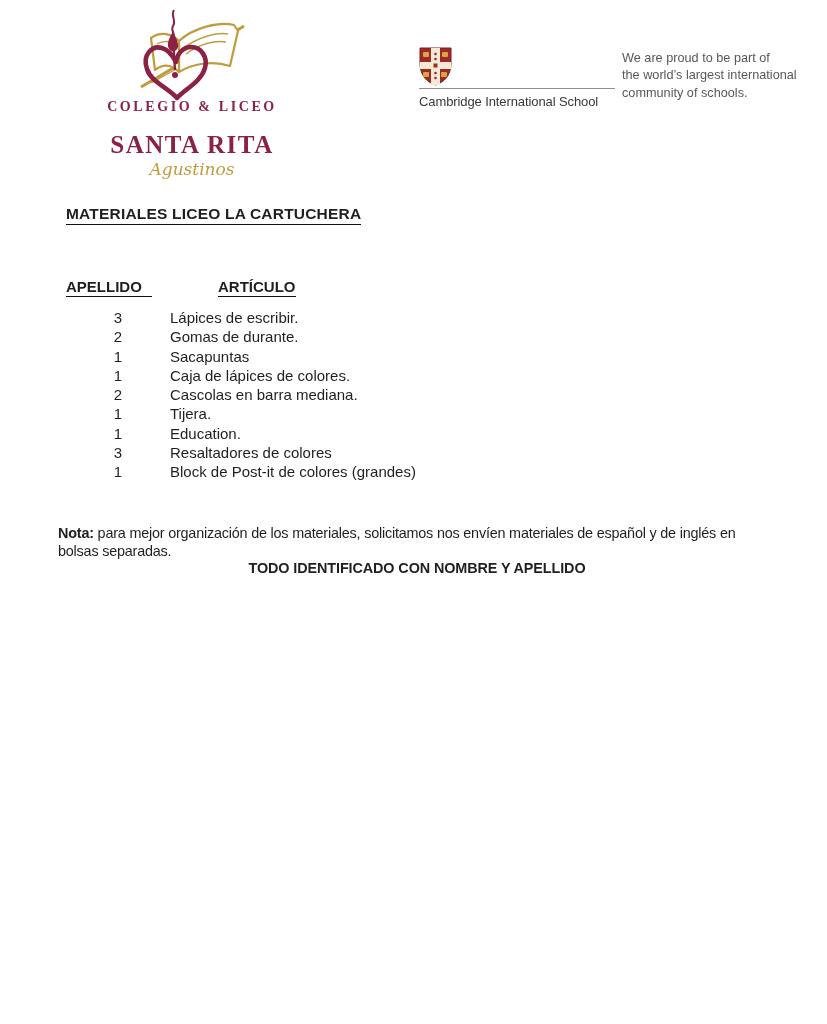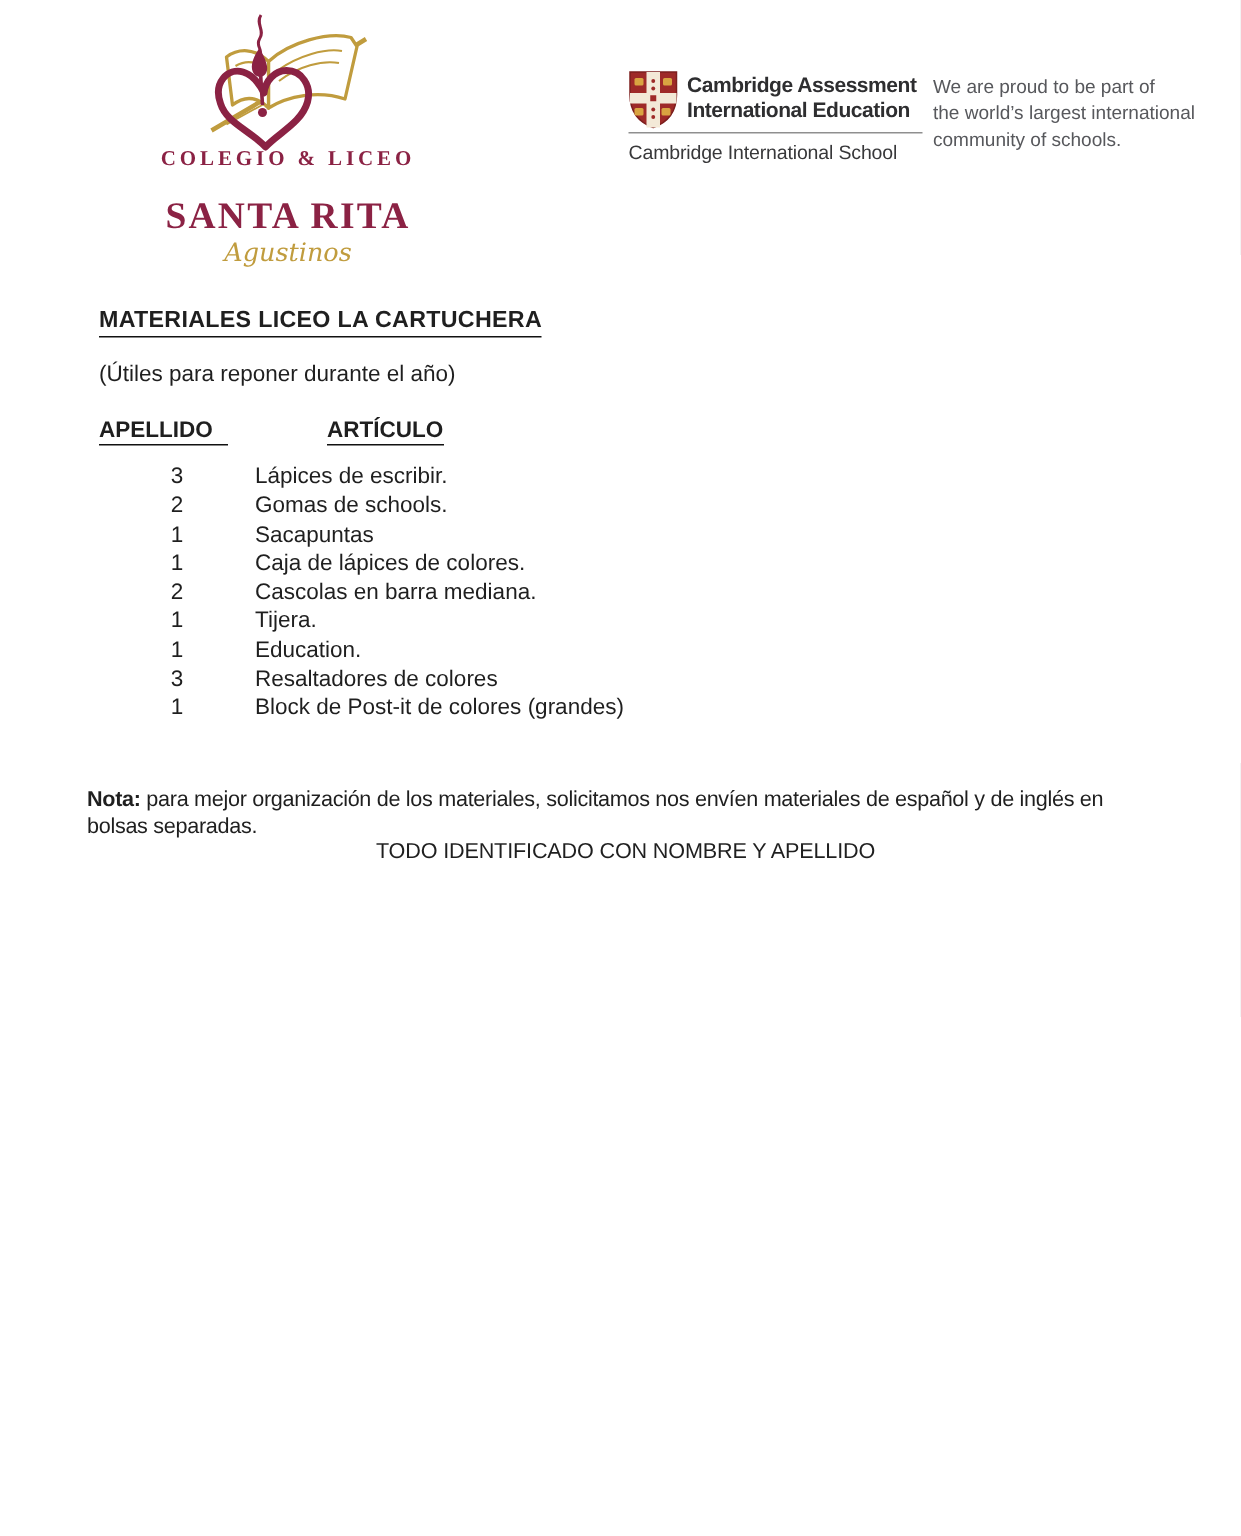--- a/index.html
+++ b/index.html
@@ -61,21 +61,21 @@
   .row { display:flex; }
   .row .qty { width:104px; text-align:center; }
   .row .item { white-space:nowrap; }
 
   .note {
     position:absolute; left:58px; top:525px; width:718px;
     font-size:14.4px; line-height:17.6px; letter-spacing:-0.2px;
   }
   .note .lbl { font-weight:bold; }
   .note-footer {
-    text-align:center; font-weight:normal; font-size:14.4px;
+    text-align:center; font-weight:bold; font-size:14.4px;
     letter-spacing:-0.1px; margin-top:0;
   }
 </style>
 </head>
 <body>
 
 <div class="page">
 
   <div class="sr-logo">
     <svg class="sr-art" width="150" height="95" viewBox="0 0 110 95" xmlns="http://www.w3.org/2000/svg">
@@ -119,56 +119,51 @@
           <rect x="22" y="25" width="6" height="5" rx="1"></rect>
         </g>
         <g fill="var(--cambridge_red)">
           <rect x="14.5" y="16.5" width="4" height="4"></rect>
           <circle cx="16.5" cy="7" r="1.3"></circle>
           <circle cx="16.5" cy="12" r="1.3"></circle>
           <circle cx="16.5" cy="26" r="1.3"></circle>
           <circle cx="16.5" cy="31" r="1.3"></circle>
         </g>
       </svg>
-      <div class="cam-brand">
-        <div>Cambridge Assessment</div>
-        <div>International Education</div>
-      </div>
     </div>
     <hr class="cam-divider">
     <div class="cam-school">Cambridge International School</div>
   </div>
 
   <div class="tagline">
     <div>We are proud to be part of</div>
     <div>the world’s largest international</div>
     <div>community of schools.</div>
   </div>
 
   <div class="doc-title">
     <span class="u">MATERIALES LICEO LA CARTUCHERA</span>
   </div>
 
-  <div class="doc-subtitle">(Útiles para reponer durante el año)</div>
 
   <div class="tbl-head">
     <span class="u pad-r">APELLIDO</span>
     <span class="col2"><span class="u">ARTÍCULO</span></span>
   </div>
 
   <div class="rows">
 
       <div class="row">
         <span class="qty">3</span>
         <span class="item">Lápices de escribir.</span>
       </div>
 
       <div class="row">
         <span class="qty">2</span>
-        <span class="item">Gomas de schools.</span>
+        <span class="item">Gomas de durante.</span>
       </div>
 
       <div class="row">
         <span class="qty">1</span>
         <span class="item">Sacapuntas</span>
       </div>
 
       <div class="row">
         <span class="qty">1</span>
         <span class="item">Caja de lápices de colores.</span>

